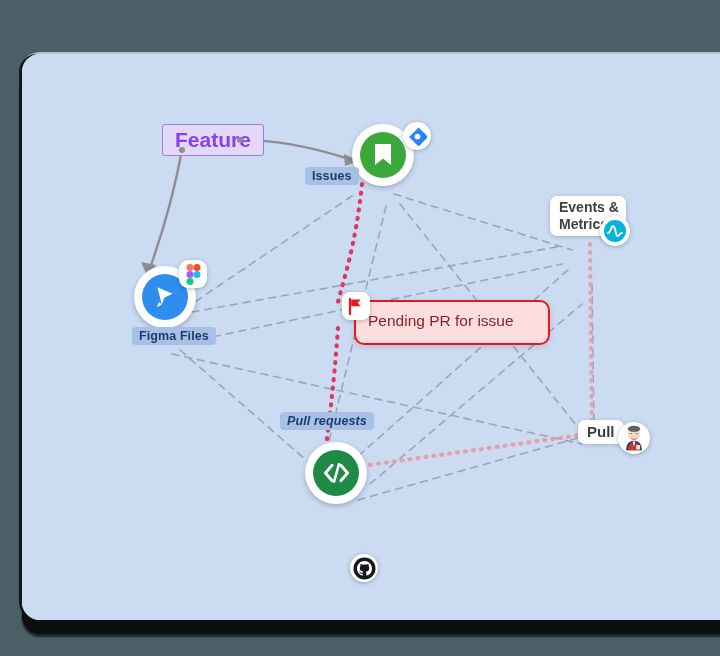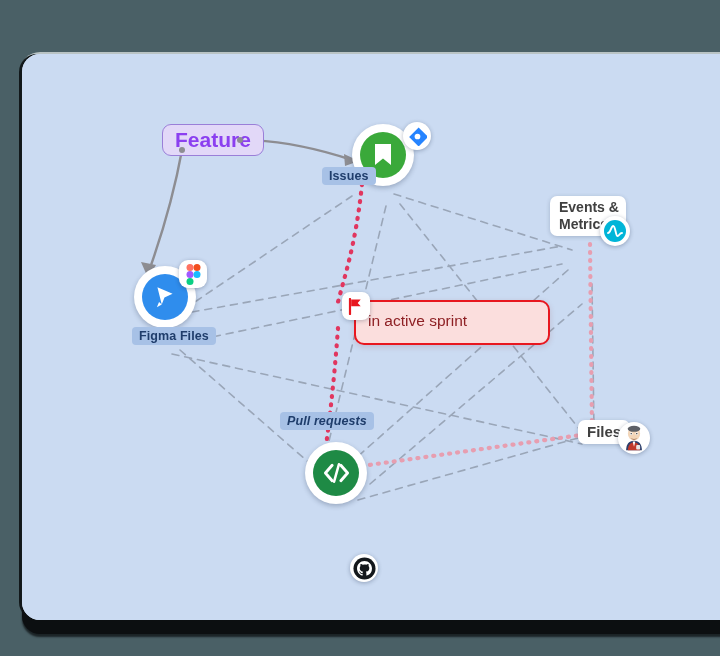--- a/index.html
+++ b/index.html
@@ -131,21 +131,21 @@
   }
   .card-label.multi { font-size: 14px; }
 
   
   #feature-chip {
     position: absolute;
     left: 140px;
     top: 70px;
     background: #e2d8f8;
     border: 1.5px solid #9a7fd8;
-    border-radius: 9px;
+    border-radius: 3px;
     padding: 3px 12px;
     color: #8b3ff0;
     font-size: 21px;
     font-weight: bold;
     white-space: nowrap;
   }
   .anchor-dot {
     position: absolute;
     width: 6px;
     height: 6px;
@@ -236,21 +236,21 @@
           <path d="M3 1 h16 v21 l-8 -6.5 l-8 6.5 z" fill="#ffffff"></path>
         </svg>
       </div>
     </div>
     <div class="badge round" style="left:381px; top:68px; width:28px; height:28px;">
       <svg width="19" height="19" viewBox="0 0 24 24">
         <rect x="12" y="0" width="17" height="17" transform="rotate(45 12 2)" fill="#2684ff"></rect>
         <circle cx="12" cy="12" r="3.6" fill="#ffffff"></circle>
       </svg>
     </div>
-    <div class="pill" style="left:300px; top:113px;">Issues</div>
+    <div class="pill" style="left:283px; top:113px;">Issues</div>
 
     <div class="node" style="left:112px; top:212px;">
       <div class="node-inner blue">
         <svg width="26" height="26" viewBox="0 0 24 24">
           <path d="M5 3 L19 9 L11.5 12.5 L9 19 Z" fill="#ffffff"></path>
           <path d="M9 19 L4.5 21.5 L6.5 16.5 Z" fill="#ffffff"></path>
         </svg>
       </div>
     </div>
     <div class="badge" style="left:157px; top:206px; width:28px; height:28px;">
@@ -291,21 +291,21 @@
       <div>Events &amp;</div>
       <div>Metrics</div>
     </div>
     <div class="badge round" style="left:578px; top:162px; width:30px; height:30px;">
       <svg width="24" height="24" viewBox="0 0 24 24">
         <circle cx="12" cy="12" r="11" fill="#00b5d8"></circle>
         <path d="M5 14 c2.6 0 3-7 5.2-7 c2.4 0 2.3 10 4.4 10 c1.6 0 1.9-3 4.4-3" stroke="#ffffff" stroke-width="1.9" fill="none" stroke-linecap="round"></path>
       </svg>
     </div>
 
-    <div class="card-label" style="left:556px; top:366px;">Files</div>
+    <div class="card-label" style="left:556px; top:366px;">Pull</div>
     <div class="badge round" style="left:596px; top:368px; width:32px; height:32px;">
       <svg width="28" height="28" viewBox="0 0 32 32">
         <circle cx="16" cy="16" r="15.5" fill="#ffffff"></circle>
         <path d="M7 30 c0-7 3-11 9-11 c6 0 9 4 9 11 z" fill="#2c3e6b"></path>
         <path d="M9 30 c0-6 3-9 7-9 c4 0 7 3 7 9 z" fill="#c0392b"></path>
         <ellipse cx="16" cy="11" rx="7" ry="8" fill="#f2d5b8"></ellipse>
         <ellipse cx="16" cy="5.5" rx="7.2" ry="3.4" fill="#5e6066"></ellipse>
         <circle cx="12.8" cy="11" r="1.5" fill="#ffffff"></circle>
         <circle cx="19.2" cy="11" r="1.5" fill="#ffffff"></circle>
         <circle cx="12.8" cy="11" r=".8" fill="#222"></circle>
@@ -316,17 +316,17 @@
       </svg>
     </div>
 
     <div id="alert-flag-badge">
       <svg width="16" height="17" viewBox="0 0 16 17">
         <path d="M2 1 v15" stroke="#e8171f" stroke-width="2.2" stroke-linecap="round"></path>
         <path d="M3.2 1.6 h9.5 l-3 3.3 l3 3.3 h-9.5 z" fill="#e8171f"></path>
       </svg>
     </div>
     <div id="alert-box">
-      <div>in active sprint</div>
+      <div>Pending PR for issue</div>
     </div>
 
   </div>
 </div>
 
 </body></html>

